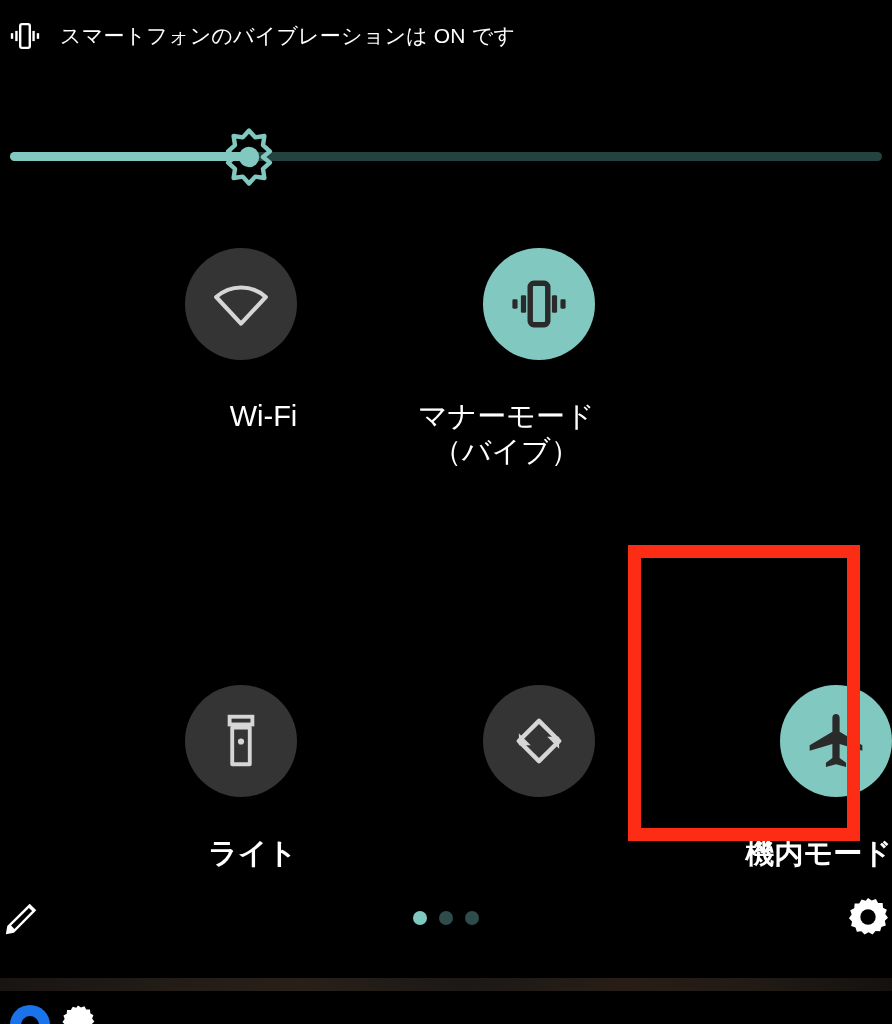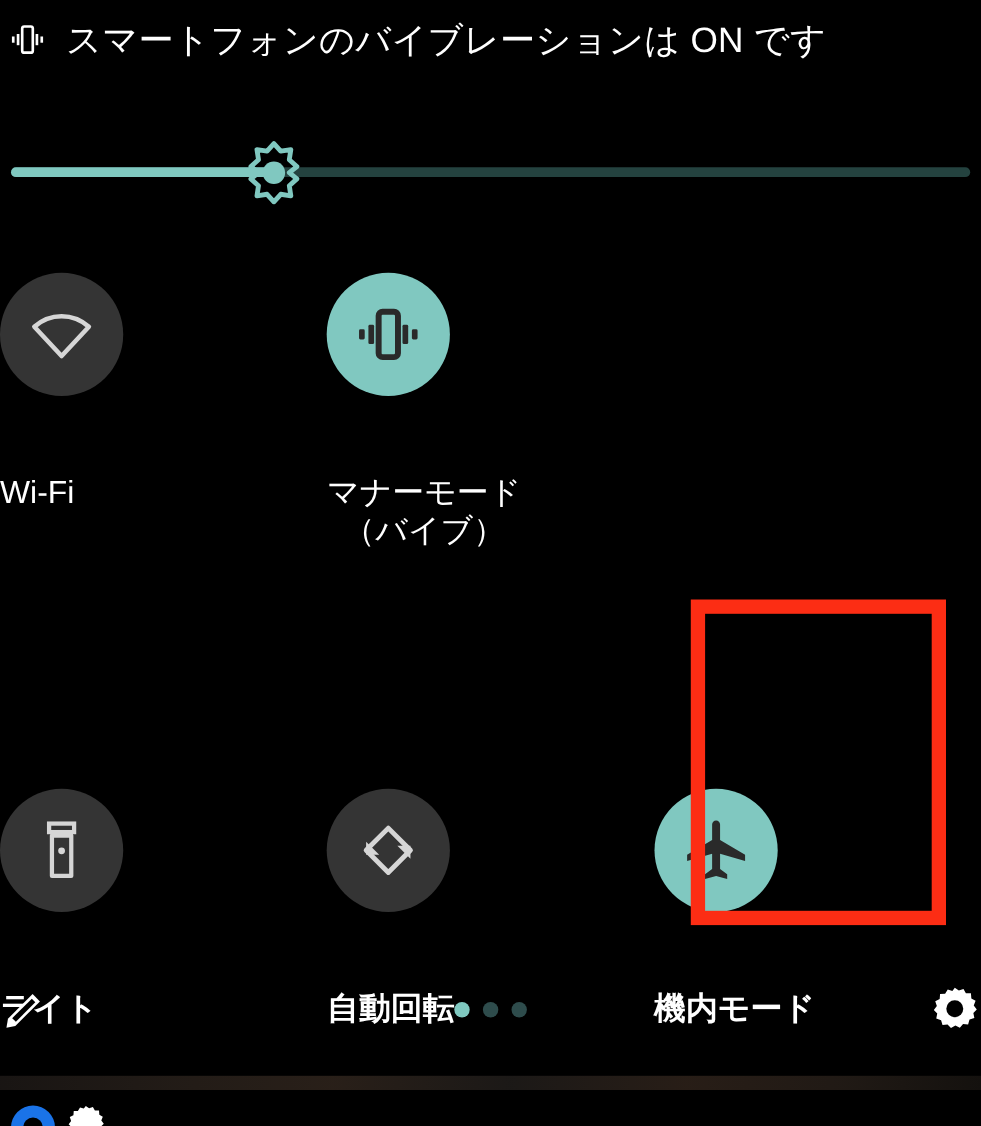--- a/index.html
+++ b/index.html
@@ -34,21 +34,21 @@
     padding-left: 8px;
     box-sizing: border-box;
   }
   .header-icon {
     width: 34px;
     height: 34px;
     flex: 0 0 34px;
     display: block;
   }
   .header-text {
-    font-size: 32px;
+    font-size: 21px;
     line-height: 34px;
     margin-left: 18px;
     color: #ffffff;
     letter-spacing: 0.2px;
     white-space: nowrap;
   }
 
   
   .slider-wrap {
     position: absolute;
@@ -91,23 +91,22 @@
     width: 892px;
   }
   .tile-row {
     display: flex;
     width: 892px;
   }
   .tile {
     width: 297.3px;
     display: flex;
     flex-direction: column;
-    align-items: flex-start;
+    align-items: flex-end;
     position: relative;
-    gap: 32px;
   }
   .tile-circle {
     width: 112px;
     height: 112px;
     border-radius: 50%;
     background: #343434;
     display: flex;
     align-items: center;
     justify-content: center;
   }
@@ -300,21 +299,20 @@
       </div>
 
       <div class="tile">
         <div class="tile-circle">
           <svg class="tile-icon-svg" viewBox="0 0 24 24">
             <path d="M12 4.2 L19.8 12 L12 19.8 L4.2 12 Z" fill="none" stroke="#d6d6d6" stroke-width="1.7" stroke-linejoin="round"></path>
             <path d="M4.2 9.0 L4.2 13.6 L8.8 13.6 Z" fill="#d6d6d6"></path>
             <path d="M19.8 15.0 L19.8 10.4 L15.2 10.4 Z" fill="#d6d6d6"></path>
           </svg>
         </div>
-        <div class="tile-label">自動回転</div>
       </div>
 
       <div class="tile">
         <div class="tile-circle active">
           <svg class="tile-icon-svg" viewBox="0 0 24 24">
             <path d="M10.6 2.9 C10.6 2.1 11.2 1.5 12 1.5 C12.8 1.5 13.4 2.1 13.4 2.9 L13.4 8.4 L22.2 13.6 L22.2 15.8 L13.4 13.2 L13.4 18.6 L15.9 20.4 L15.9 22.1 L12 21.0 L8.1 22.1 L8.1 20.4 L10.6 18.6 L10.6 13.2 L1.8 15.8 L1.8 13.6 L10.6 8.4 Z" fill="#2a2a2a"></path>
           </svg>
         </div>
         <div class="tile-label">機内モード</div>
       </div>

